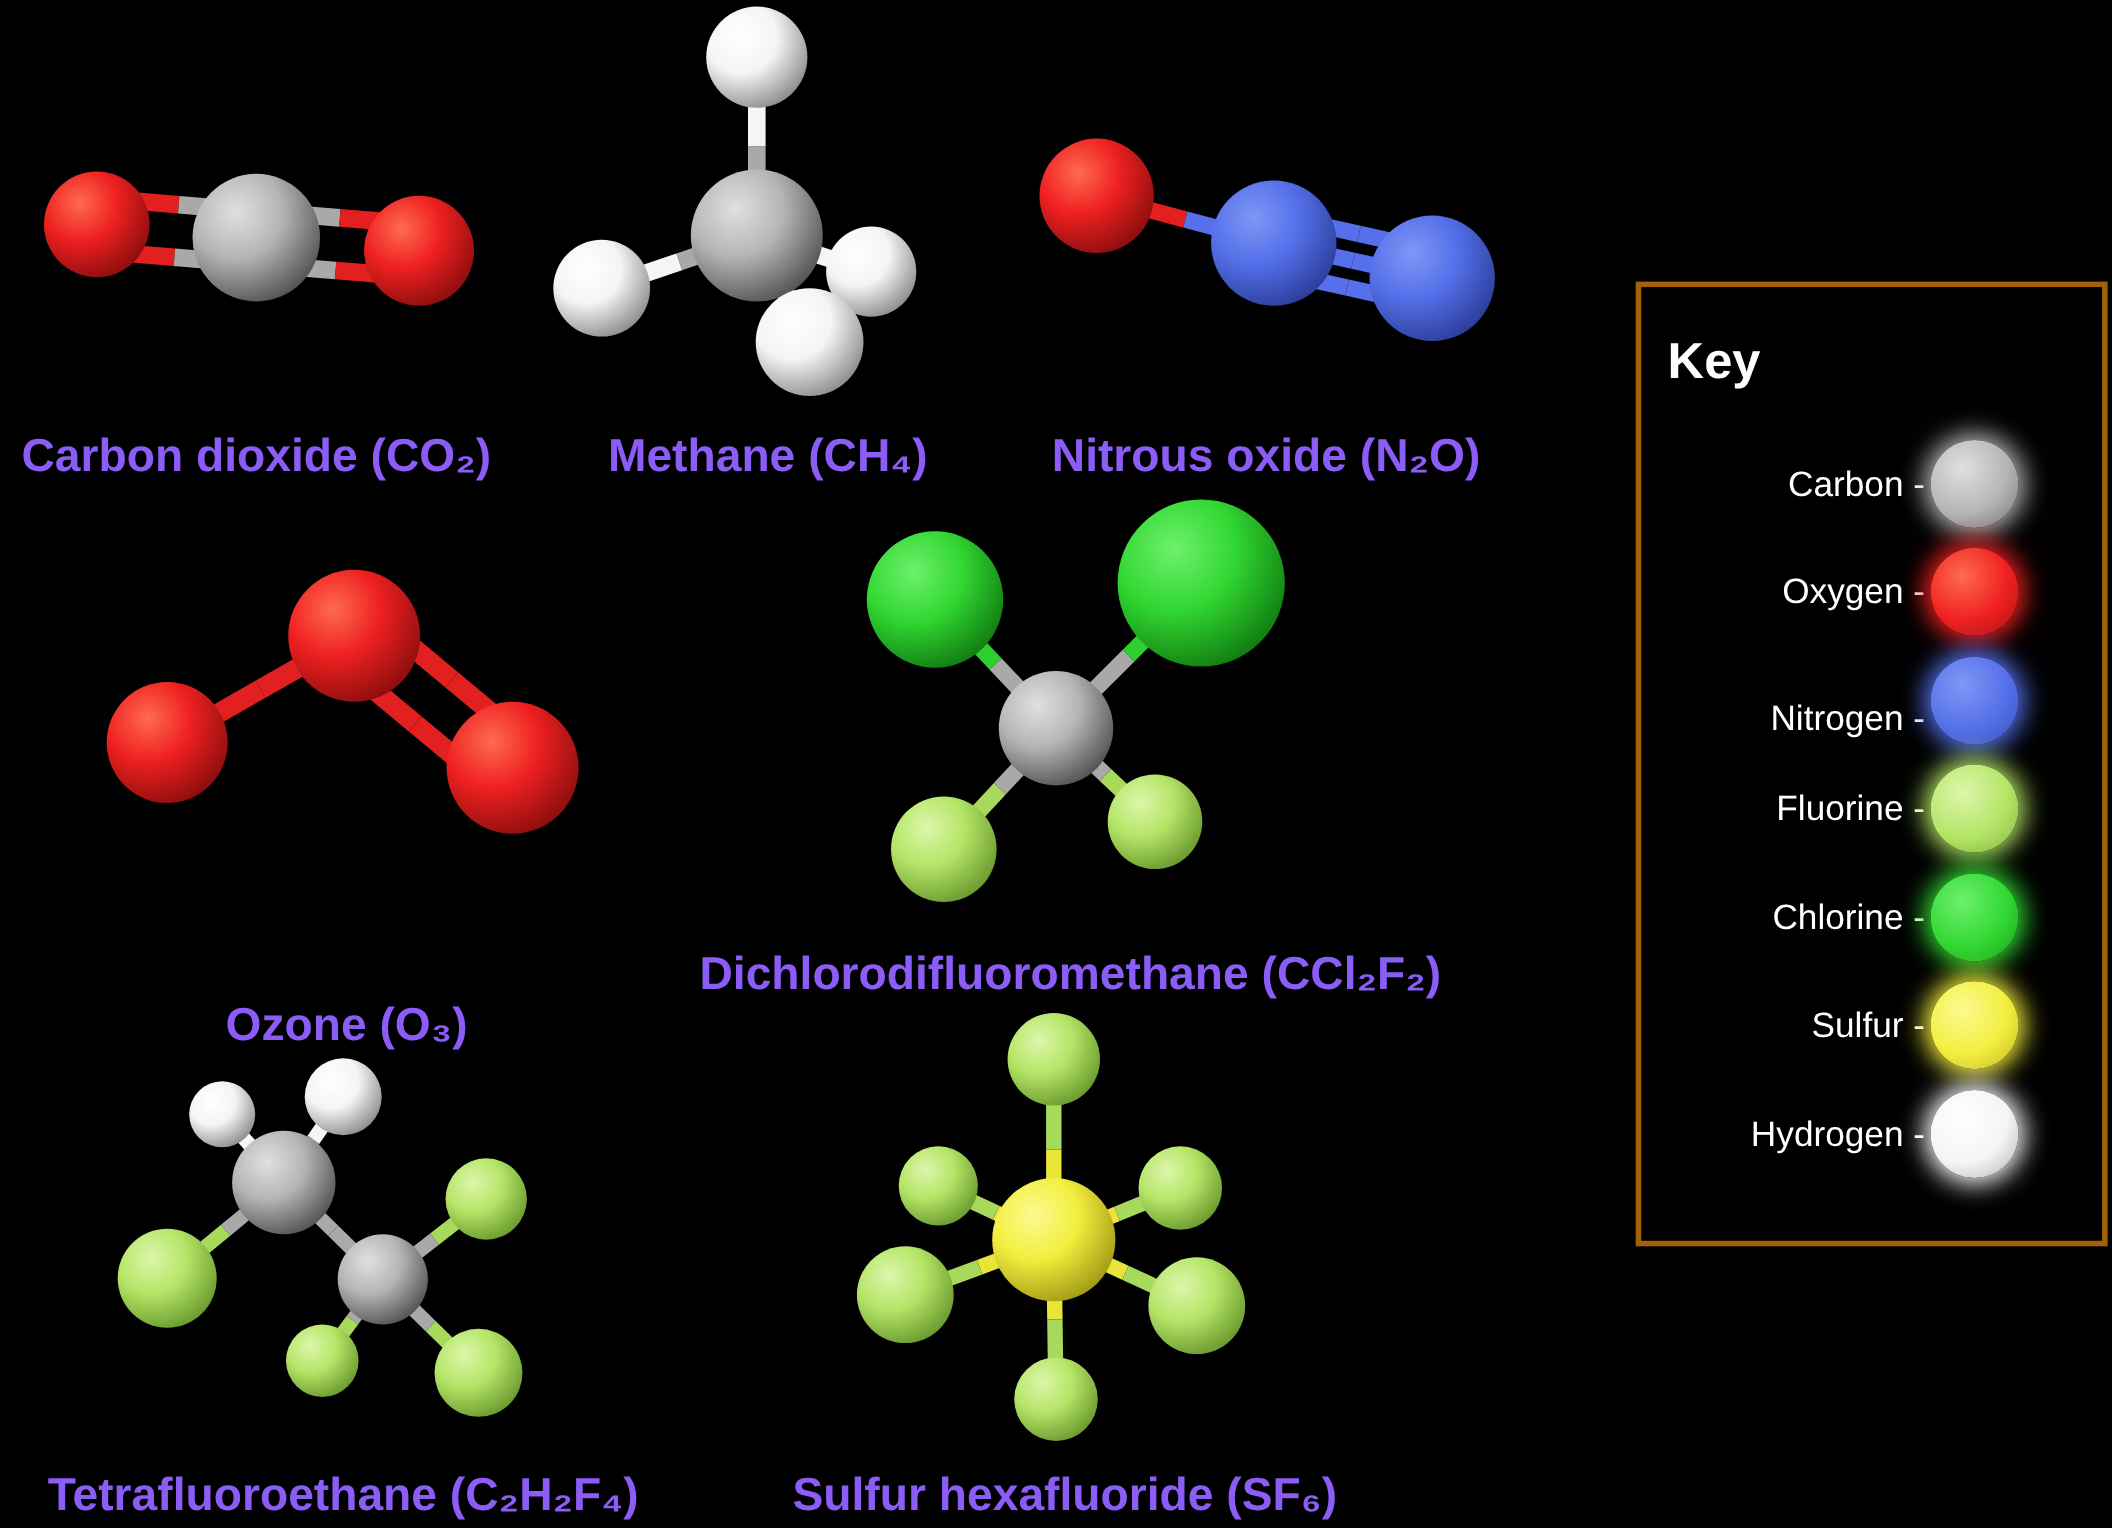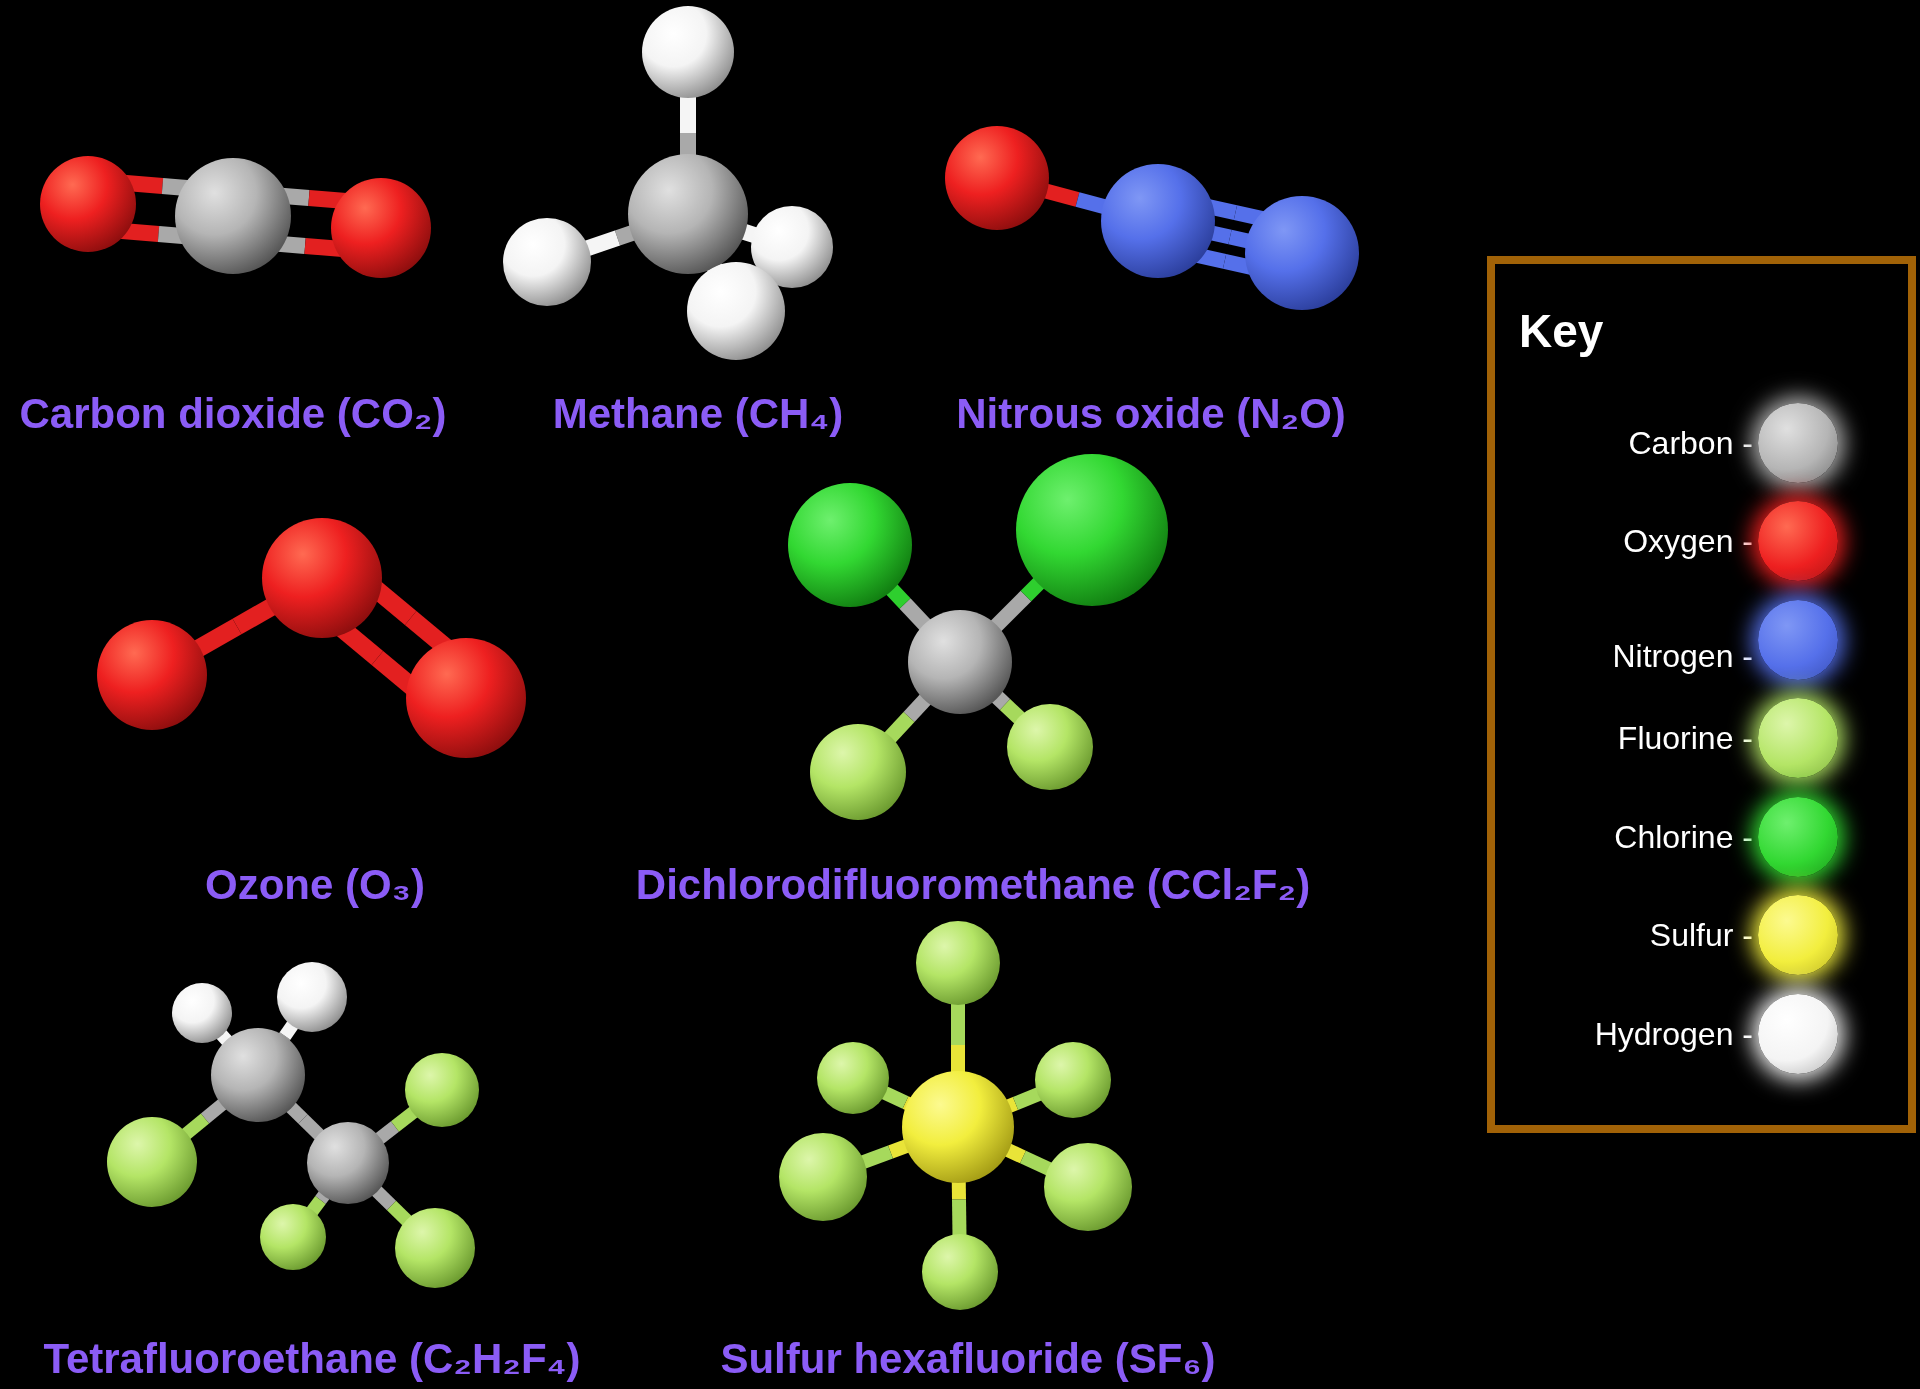--- a/index.html
+++ b/index.html
@@ -15,21 +15,21 @@
     position:absolute;
     transform:translateX(-50%);
     color:#8b5cf6;
     font-weight:bold;
     font-size:42px;
     line-height:1.1;
     white-space:nowrap;
   }
   #key-panel{
     position:absolute;
-    border:8px solid #a16207;
+    border:5px solid #a16207;
     box-sizing:border-box;
     background:#000;
   }
   #key-title{
     position:absolute;
     color:#fff;
     font-weight:bold;
     font-size:46px;
     white-space:nowrap;
   }
@@ -226,21 +226,21 @@
           <circle cx="823" cy="1177" r="44" fill="url(#g-F)"></circle>
           <circle cx="1088" cy="1187" r="44" fill="url(#g-F)"></circle>
           <circle cx="960" cy="1272" r="38" fill="url(#g-F)"></circle>
         </g>
       </g>
     </svg>
   <div id="labels">
       <div class="mol-label" style="left: 233px; top: 391px;">Carbon dioxide (CO₂)</div>
       <div class="mol-label" style="left: 698px; top: 391px;">Methane (CH₄)</div>
       <div class="mol-label" style="left: 1151px; top: 391px;">Nitrous oxide (N₂O)</div>
-      <div class="mol-label" style="left: 315px; top: 862px;">Ozone (O₃)</div>
+      <div class="mol-label" style="left: 315px; top: 908px;">Ozone (O₃)</div>
       <div class="mol-label" style="left: 973px; top: 862px;">Dichlorodifluoromethane (CCl₂F₂)</div>
       <div class="mol-label" style="left: 312px; top: 1336px;">Tetrafluoroethane (C₂H₂F₄)</div>
       <div class="mol-label" style="left: 968px; top: 1336px;">Sulfur hexafluoride (SF₆)</div>
     </div>
 
   <aside id="key-panel" style="left: 1487px; top: 256px; width: 429px; height: 877px;">
     <div id="key-title" style="left: 24px; top: 40px;">Key</div>
     <div id="key-rows">
         <span class="key-label" style="left: 258px; top: 179px;">Carbon -</span>
         <div class="key-swatch" style="left: 303px; top: 179px; width: 80px; height: 80px; background: radial-gradient(circle at 36% 32%, rgb(224, 224, 224) 0%, rgb(181, 181, 181) 55%, rgb(85, 85, 85) 120%); box-shadow: rgb(181, 181, 181) 0px 0px 22px 6px;"></div>

